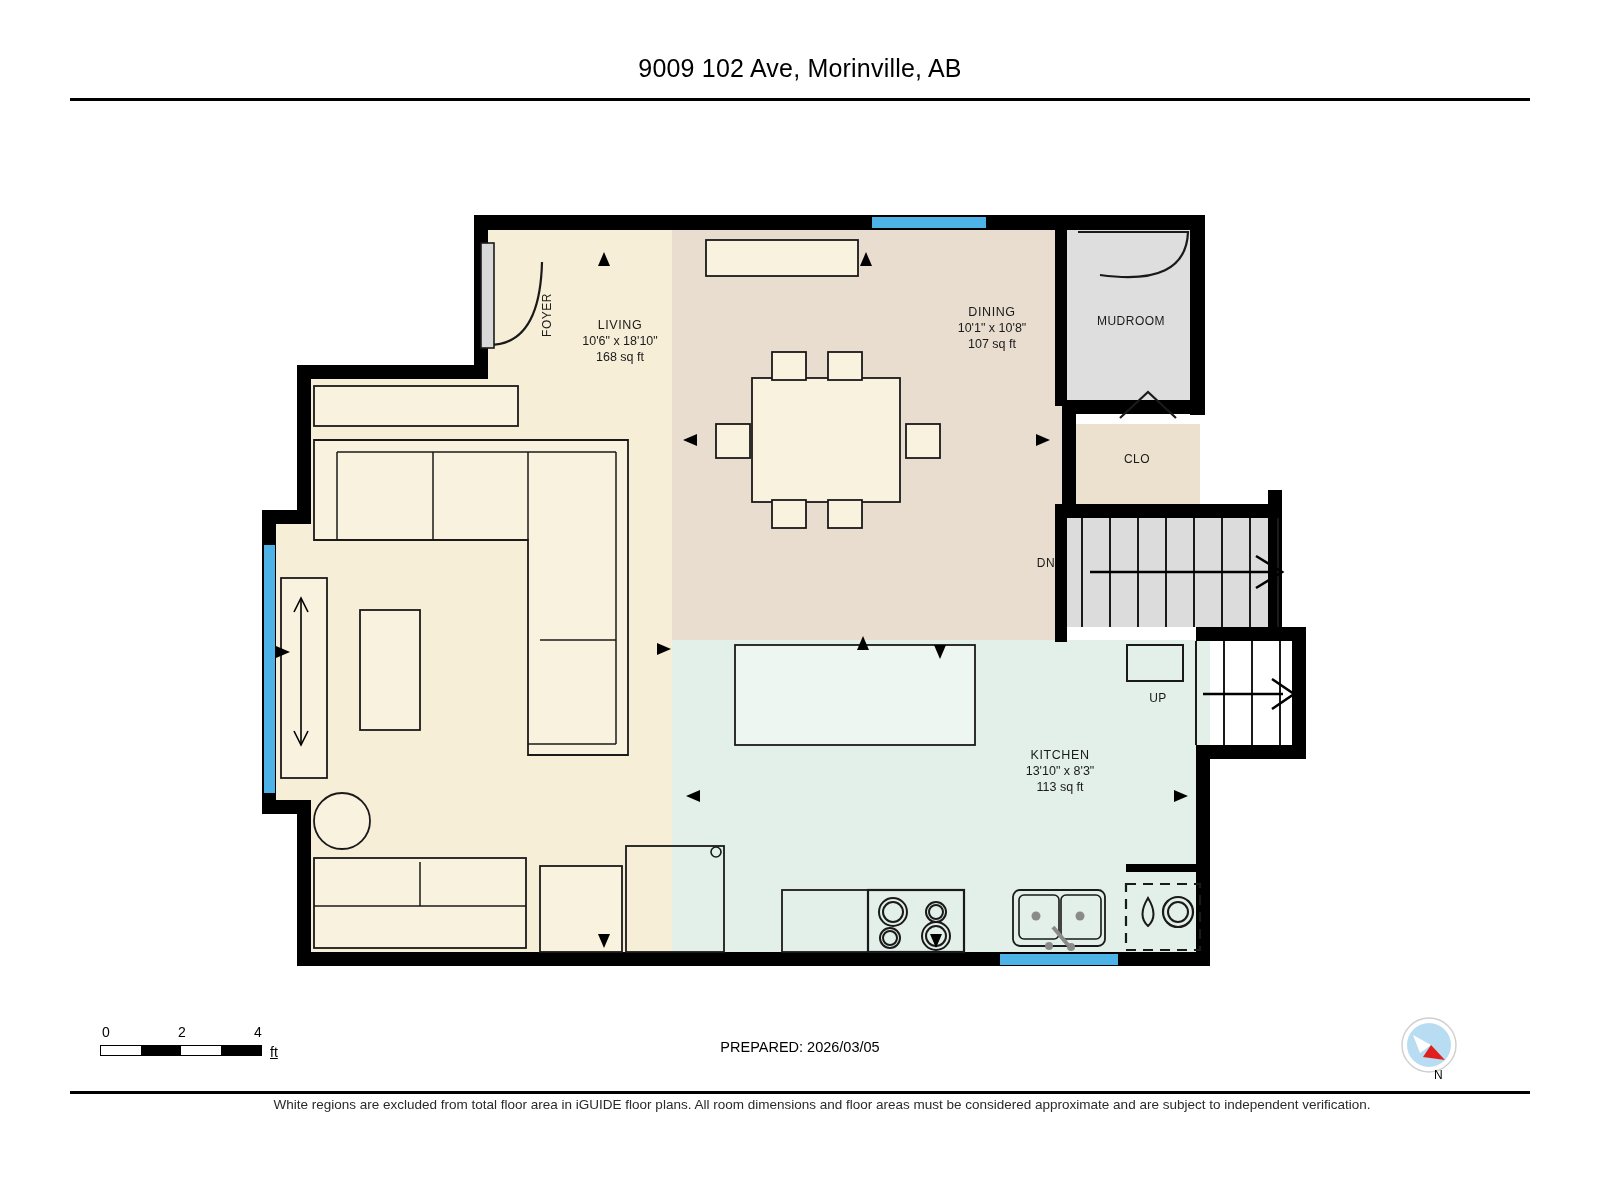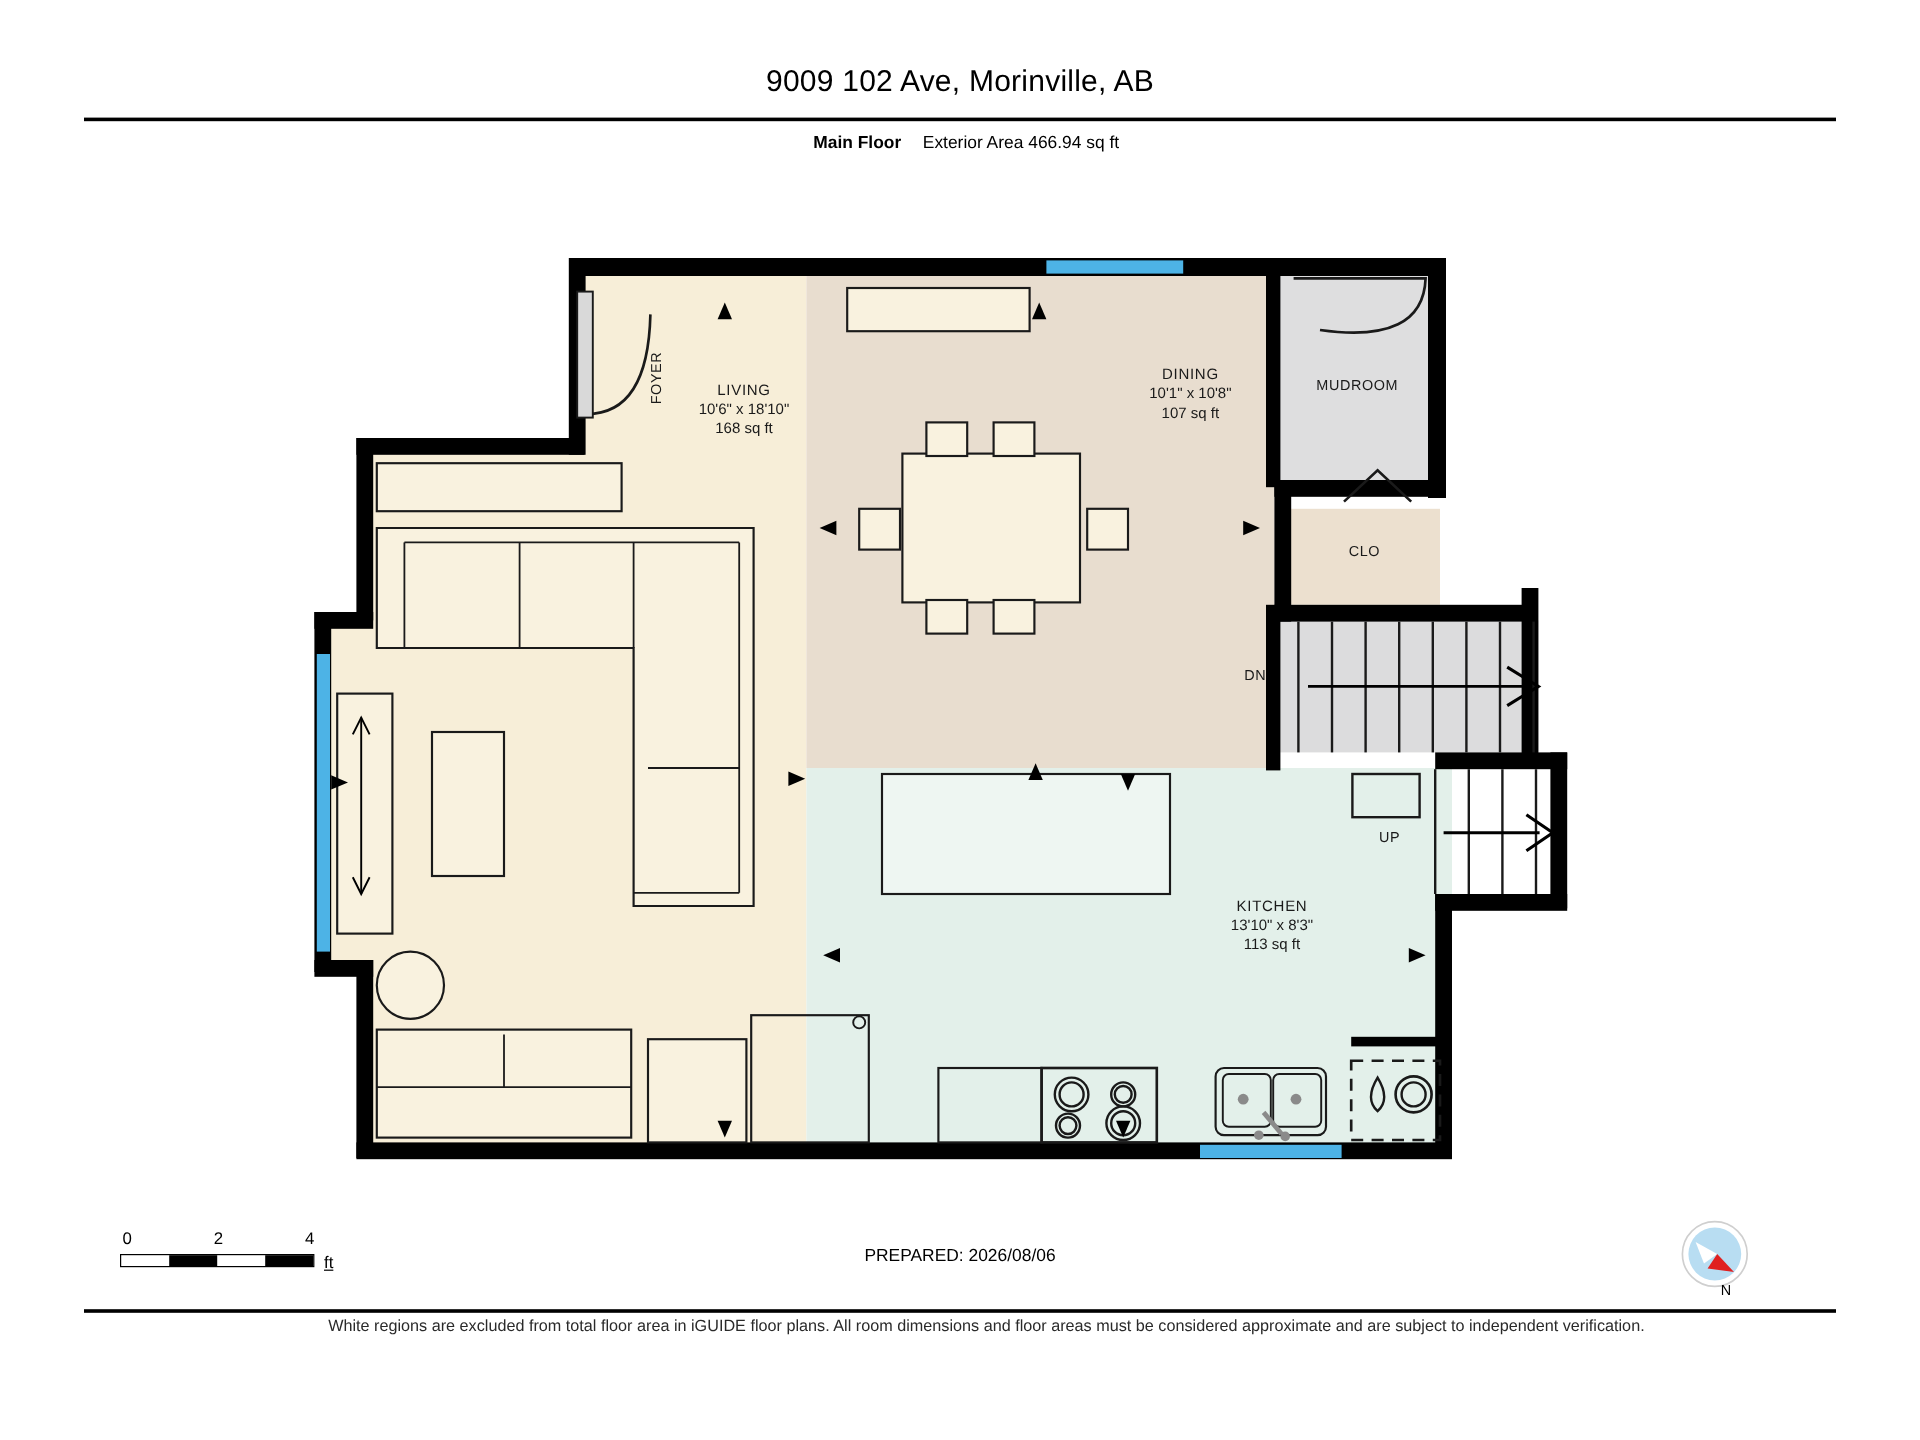--- a/index.html
+++ b/index.html
@@ -120,23 +120,20 @@
   .rm-dim  { font-family: "Liberation Sans", sans-serif; font-size: 12.5px; fill:#1a1a1a; }
   .rm-sml  { font-family: "Liberation Sans", sans-serif; font-size: 12px; letter-spacing: 0.5px; fill:#1a1a1a; }
 </style>
 </head>
 <body>
 
 <div id="page-title">9009 102 Ave, Morinville, AB</div>
 <div id="title-rule"></div>
 
 <div id="floor-summary">
-  <span class="row">
-    <span class="lbl">Main Floor</span><span class="val">Exterior Area 466.94 sq ft</span>
-  </span>
 </div>
 
 <div id="plan">
 <svg width="1600" height="1200" viewBox="0 0 1600 1200" xmlns="http://www.w3.org/2000/svg">
 
   <g>
 
     <path d="M487,228 L672,228 L672,965 L300,965 L300,810 L265,810 L265,517 L300,517 L300,372 L487,372 Z" fill="#f7eed8"></path>
 
     <rect x="672" y="228" width="390" height="412" fill="#e8ddcf"></rect>
@@ -363,21 +360,21 @@
   </div>
   <div class="scale-bar">
     <i></i>
     <i class="fill"></i>
     <i></i>
     <i class="fill"></i>
   </div>
   <div class="scale-unit">ft</div>
 </div>
 
-<div id="prepared">PREPARED: 2026/08/06</div>
+<div id="prepared">PREPARED: 2026/03/05</div>
 
 <div id="compass">
   <svg width="58" height="58" viewBox="0 0 58 58" xmlns="http://www.w3.org/2000/svg">
     <circle cx="29" cy="29" r="27" fill="#ffffff" stroke="#cfcfcf" stroke-width="1.4"></circle>
     <circle cx="29" cy="29" r="22" fill="#b8ddf2"></circle>
     <path d="M13,19 L31,29 L20,37 Z" fill="#ffffff"></path>
     <path d="M31,29 L45,44 L23,41 Z" fill="#e02020"></path>
   </svg>
 </div>
 <div id="compass-n">N</div>

